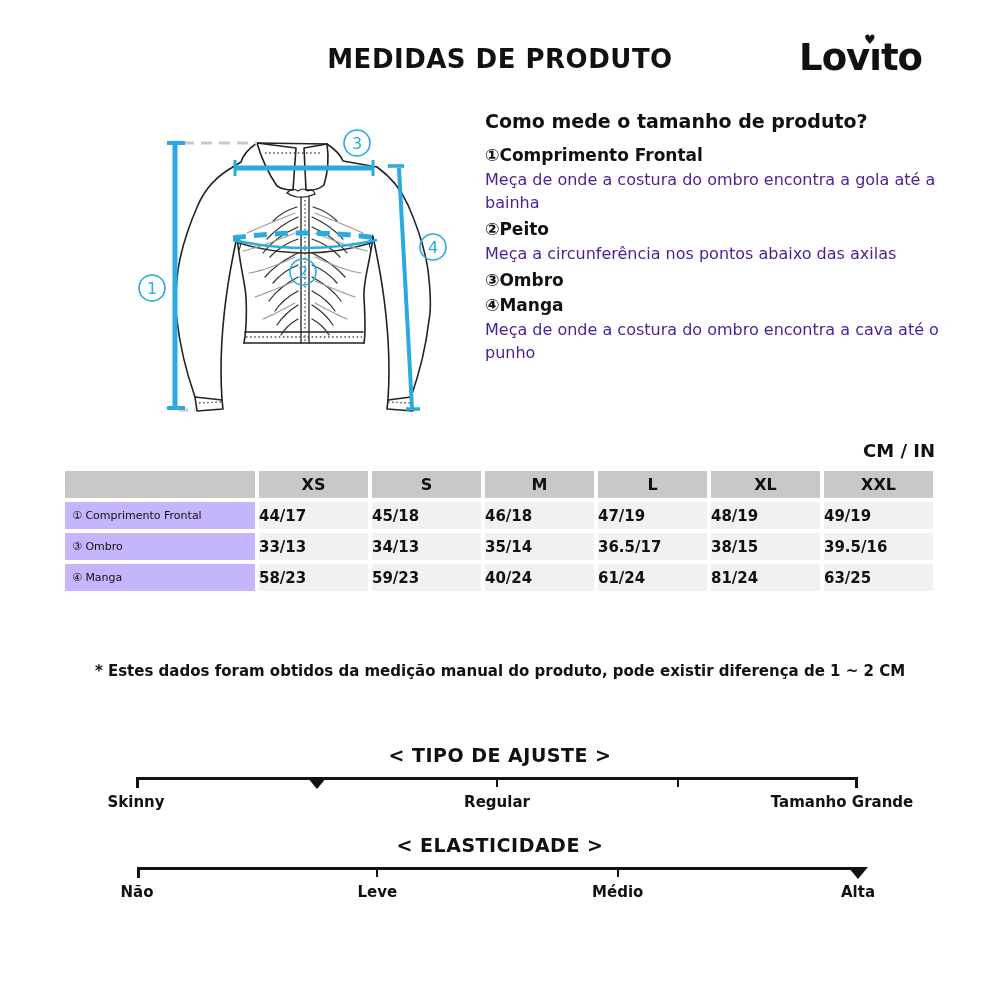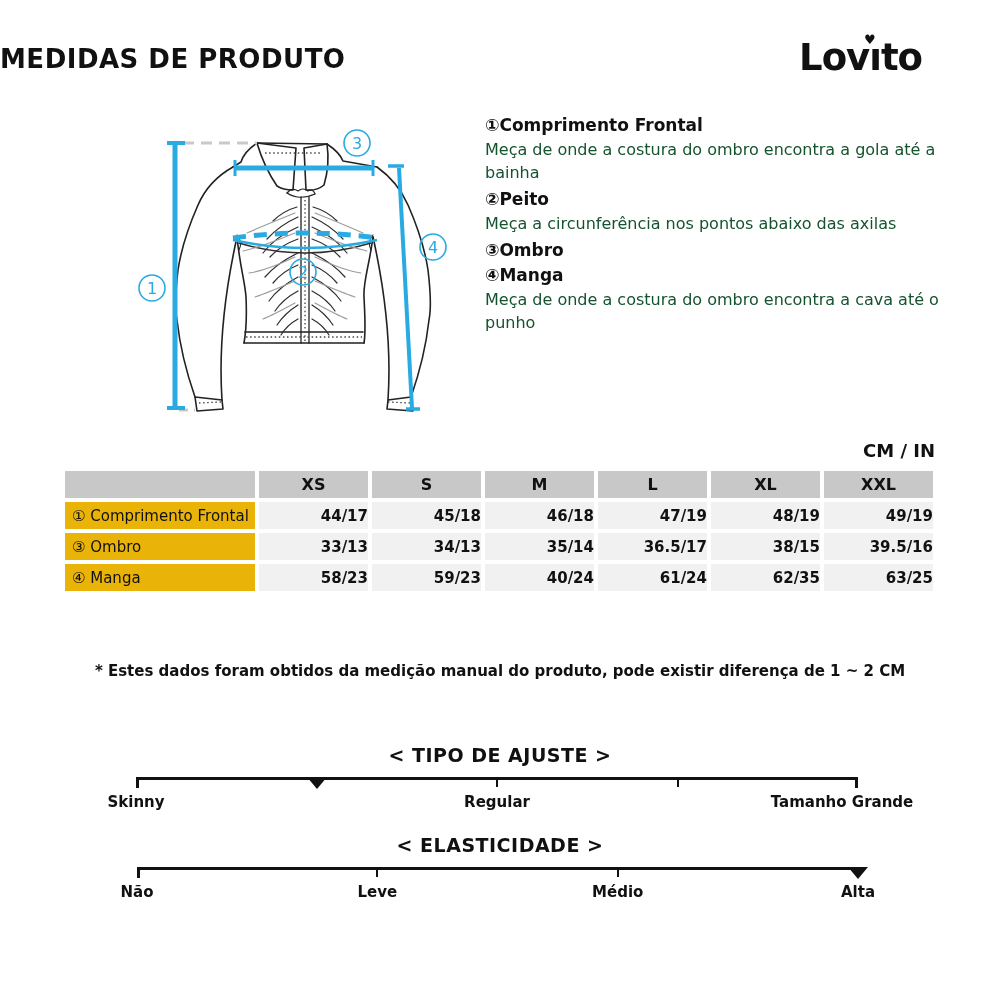--- a/index.html
+++ b/index.html
@@ -1,38 +1,38 @@
 <!DOCTYPE html>
 <html><head>
 <meta charset="utf-8">
 <style>
   * { margin:0; padding:0; box-sizing:border-box; }
   html,body { width:1000px; height:1000px; background:#fff; overflow:hidden;
               font-family:"DejaVu Sans","Liberation Sans",sans-serif; color:#111; }
   .abs { position:absolute; }
 
   
-  .title { left:0; right:0; top:44px; text-align:left; font-size:26px; font-weight:800; letter-spacing:.5px; }
+  .title { left:0; right:0; top:44px; text-align:center; font-size:26px; font-weight:800; letter-spacing:.5px; }
   .brand { right:78px; top:36px; font-size:37px; font-weight:800; letter-spacing:-1px; }
   .brand .heart { position:absolute; left:65px; top:-4px; font-size:13px; }
   .brand .noidot { font-style:normal; }
 
   
   .guide { left:485px; top:110px; width:505px; }
   .guide h2 { font-size:19px; font-weight:700; margin-bottom:13px; }
   .g-name { font-size:17px; font-weight:700; margin:5px 0 3px; }
-  .g-desc { font-size:16px; color:#14532d; line-height:23px; }
+  .g-desc { font-size:16px; color:#4c1d95; line-height:23px; }
 
   
   .unit { right:65px; top:440px; font-size:18px; font-weight:700; }
   table.size { position:absolute; left:61px; top:467px; border-collapse:separate; border-spacing:4px; }
   table.size th, table.size td { height:27px; vertical-align:middle; }
   .c-head { background:#c8c8c8; width:109px; text-align:center; font-size:16px; font-weight:700; }
-  .c-rowlabel { background:#eab308; width:190px; text-align:left; font-size:15px; font-weight:400; padding-left:7px; white-space:nowrap; }
-  .c-val { background:#f1f1f2; text-align:right; font-size:15px; font-weight:700; }
+  .c-rowlabel { background:#c4b5fd; width:190px; text-align:left; font-size:11px; font-weight:400; padding-left:7px; white-space:nowrap; }
+  .c-val { background:#f1f1f2; text-align:left; font-size:15px; font-weight:700; }
   .c-corner { background:#c8c8c8; width:190px; }
 
   .note { left:0; right:0; top:662px; text-align:center; font-size:15px; font-weight:700; }
 
   
   .scale-title { left:0; right:0; text-align:center; font-size:19px; font-weight:800; letter-spacing:.5px; }
   .scale { height:40px; }
   .s-line { position:absolute; left:0; right:0; top:0; height:3px; background:#111; }
   .s-end { position:absolute; top:0; width:3px; height:11px; background:#111; }
   .s-tick { position:absolute; top:0; width:2px; height:10px; background:#111; transform:translateX(-50%); }
@@ -147,20 +147,21 @@
     <circle cx="188" cy="167" r="13" fill="none" stroke="#29abe2" stroke-width="1.6"></circle>
     <text x="188" y="173">2</text>
     <circle cx="242" cy="38" r="13" fill="none" stroke="#29abe2" stroke-width="1.6"></circle>
     <text x="242" y="44">3</text>
     <circle cx="318" cy="142" r="13" fill="none" stroke="#29abe2" stroke-width="1.6"></circle>
     <text x="318" y="148">4</text>
   </g>
 </svg>
 
 <div class="abs guide">
+  <h2>Como mede o tamanho de produto?</h2>
   <div class="g-name"><span>①</span><span>Comprimento Frontal</span></div>
   <div class="g-desc">Meça de onde a costura do ombro encontra a gola até a bainha</div>
   <div class="g-name"><span>②</span><span>Peito</span></div>
   <div class="g-desc">Meça a circunferência nos pontos abaixo das axilas</div>
   <div class="g-name"><span>③</span><span>Ombro</span></div>
   <div class="g-name"><span>④</span><span>Manga</span></div>
   <div class="g-desc">Meça de onde a costura do ombro encontra a cava até o punho</div>
 </div>
 
 <div class="abs unit">CM / IN</div>
@@ -193,21 +194,21 @@
     <td class="c-val">36.5/17</td>
     <td class="c-val">38/15</td>
     <td class="c-val">39.5/16</td>
   </tr>
   <tr>
     <td class="c-rowlabel"><span>④</span> <span>Manga</span></td>
     <td class="c-val">58/23</td>
     <td class="c-val">59/23</td>
     <td class="c-val">40/24</td>
     <td class="c-val">61/24</td>
-    <td class="c-val">62/35</td>
+    <td class="c-val">81/24</td>
     <td class="c-val">63/25</td>
   </tr>
 </tbody>
   </table>
 
 <div class="abs note">* Estes dados foram obtidos da medição manual do produto, pode existir diferença de 1 ~ 2 CM</div>
 
 <div class="abs scale-title" style="top:744px;">&lt; TIPO DE AJUSTE &gt;</div>
 <div class="abs scale" style="left:136px; top:777px; width:722px;">
   <div class="s-line"></div>

